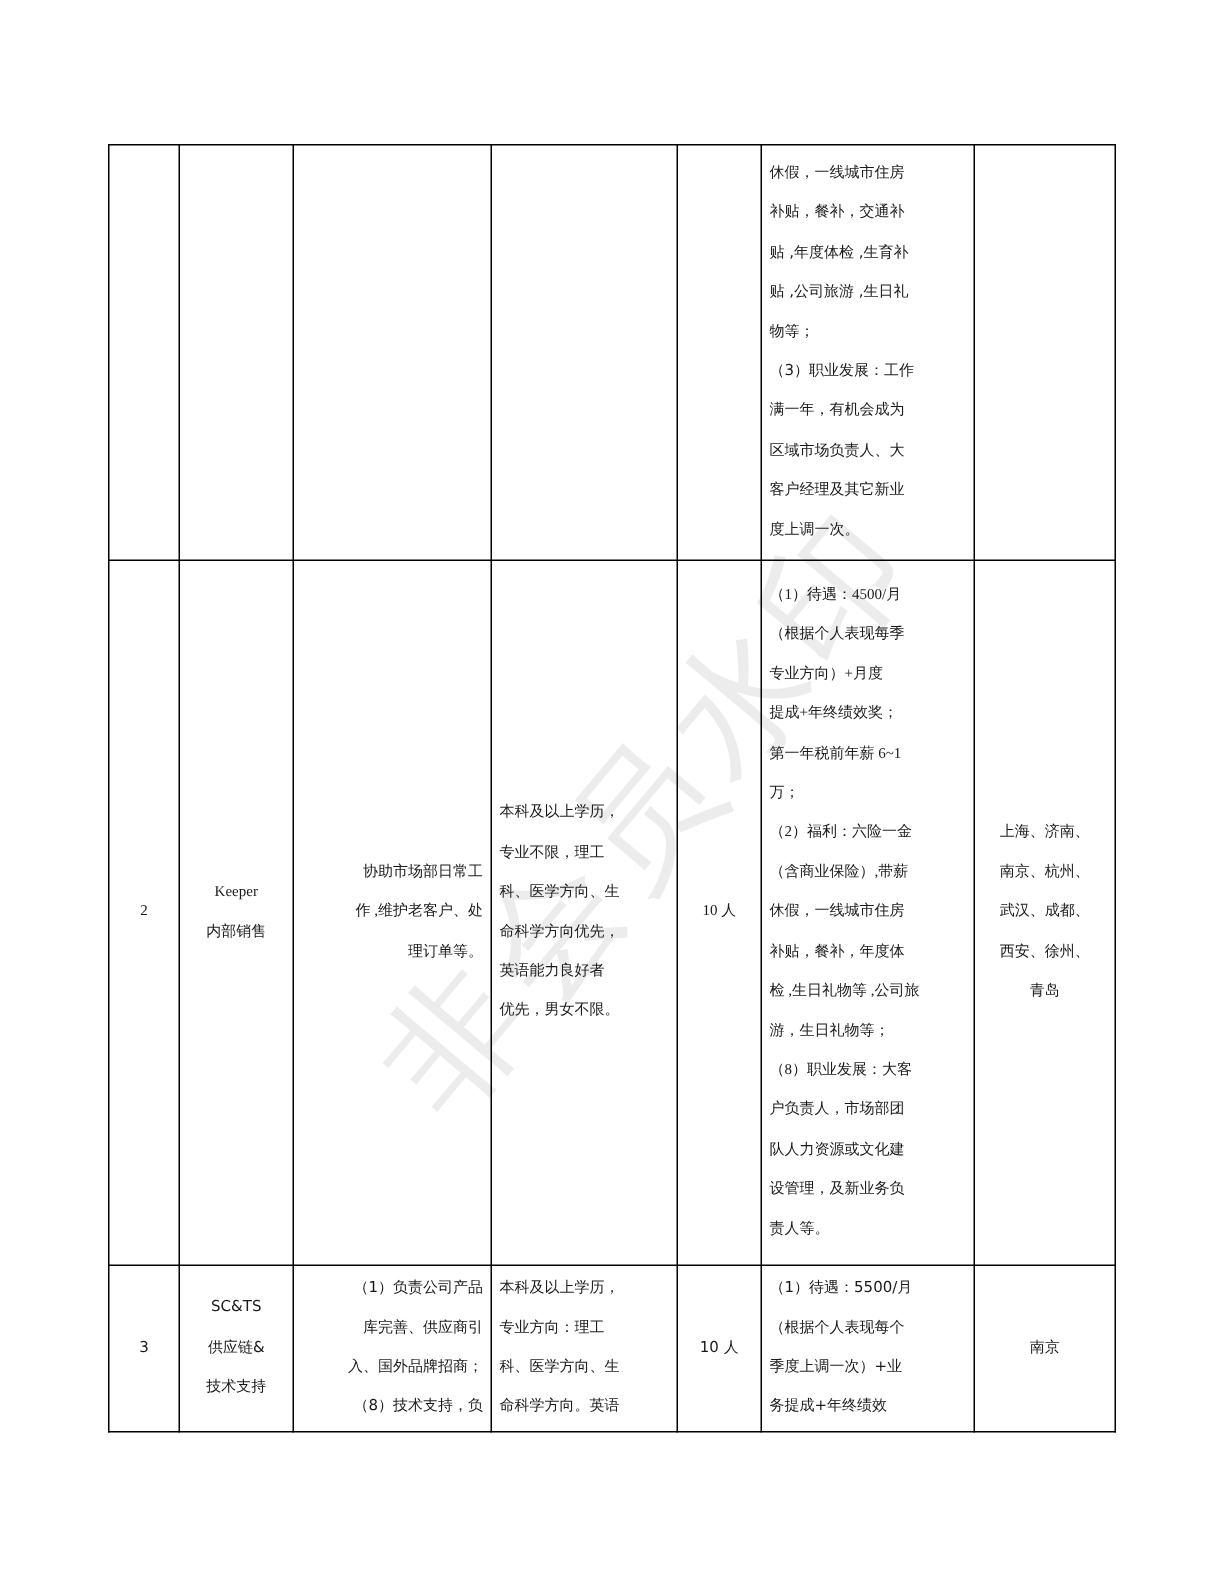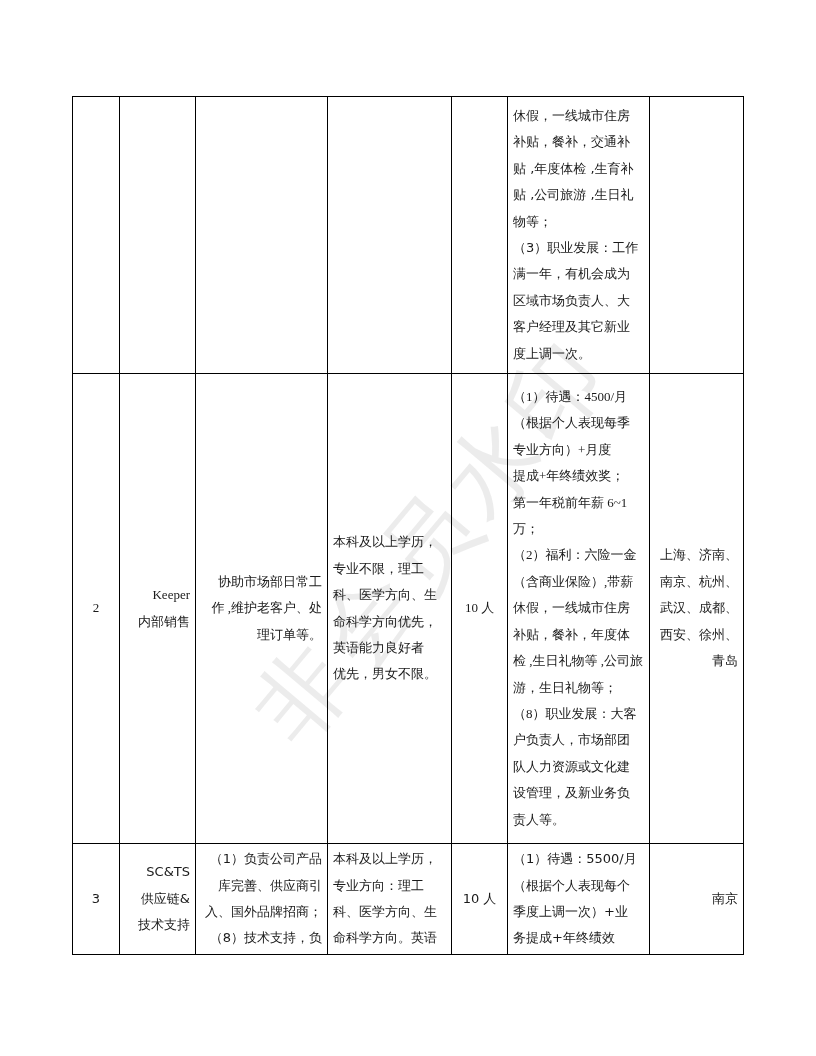--- a/index.html
+++ b/index.html
@@ -1,28 +1,28 @@
 <!DOCTYPE html>
 <html><head>
 <meta charset="utf-8">
 <style>
   html, body { margin: 0; padding: 0; background: #ffffff; }
   body { width: 816px; height: 1056px; position: relative; overflow: hidden;
          font-family: "DejaVu Sans", "Liberation Sans", sans-serif; color: #1a1a1a; }
   .page { position: absolute; left: 0; top: 0; width: 816px; height: 1056px; }
   table.jobs { position: absolute; left: 72px; top: 96px; border-collapse: collapse; table-layout: fixed; }
   table.jobs td { border: 1.3px solid #000; padding: 0 5px; vertical-align: middle;
-                  font-size: 13px; line-height: 26.4px; word-break: break-all; }
+                  font-size: 10px; line-height: 26.4px; word-break: break-all; }
   td.c-no { width: 36px; text-align: center; }
-  td.c-pos { width: 65px; text-align: right; }
+  td.c-pos { width: 65px; text-align: center; }
   td.c-duty { width: 121px; text-align: right; }
   td.c-req { width: 113px; text-align: left; }
   td.c-cnt { width: 45px; text-align: center; }
   td.c-ben { width: 131px; text-align: left; }
-  td.c-loc { width: 83px; text-align: right; margin-left: 40px; }
+  td.c-loc { width: 83px; text-align: center; margin-left: 40px; }
   .ln { display: block; white-space: nowrap; }
   .row1 td { height: 276px; }
   .row2 td { height: 469px; font-family: Liberation Serif, serif; }
   .row3 td { height: 110px; }
   .watermark { position: absolute; left: 170px; top: 480px; width: 520px; height: 120px;
                transform: rotate(-50deg); transform-origin: center center;
                font-size: 92px; letter-spacing: 6px; color: rgba(200,200,200,0.35);
                font-family: "DejaVu Sans", sans-serif; white-space: nowrap; pointer-events: none; text-align: center; }
 </style>
 </head>

